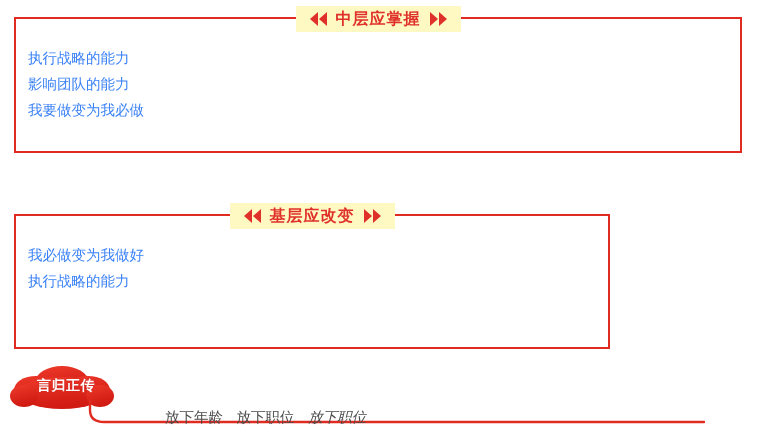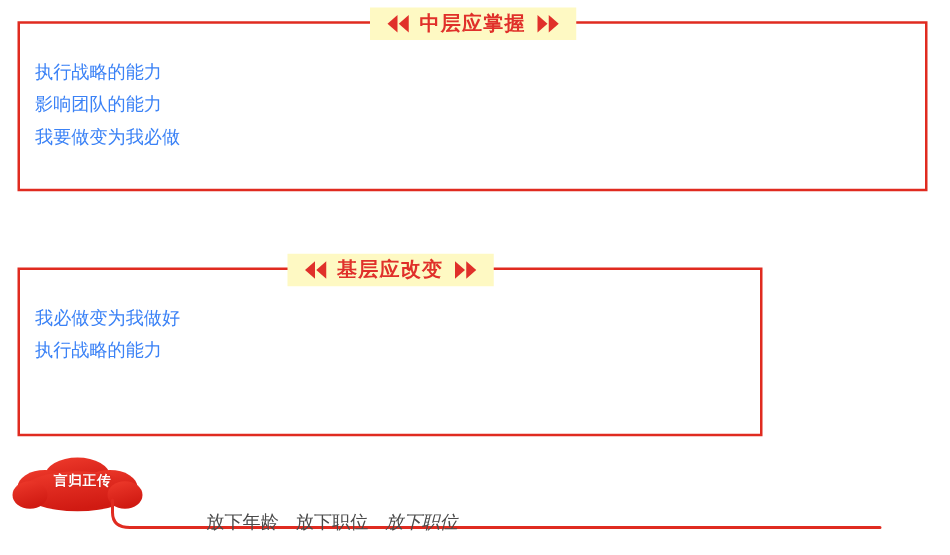--- a/index.html
+++ b/index.html
@@ -106,21 +106,21 @@
     left: 0;
     top: 0;
   }
   .cloud-label {
     position: absolute;
     left: 24px;
     top: 17px;
     width: 84px;
     text-align: center;
     color: #ffffff;
-    font-size: 11px;
+    font-size: 14px;
     font-weight: bold;
     letter-spacing: 0.5px;
     white-space: nowrap;
     font-family: "DejaVu Sans", "Liberation Sans", sans-serif;
     text-shadow: 0 0 1px rgba(170,20,15,.5);
   }
   .callout-text {
     position: absolute;
     left: 165px;
     top: 408px;

